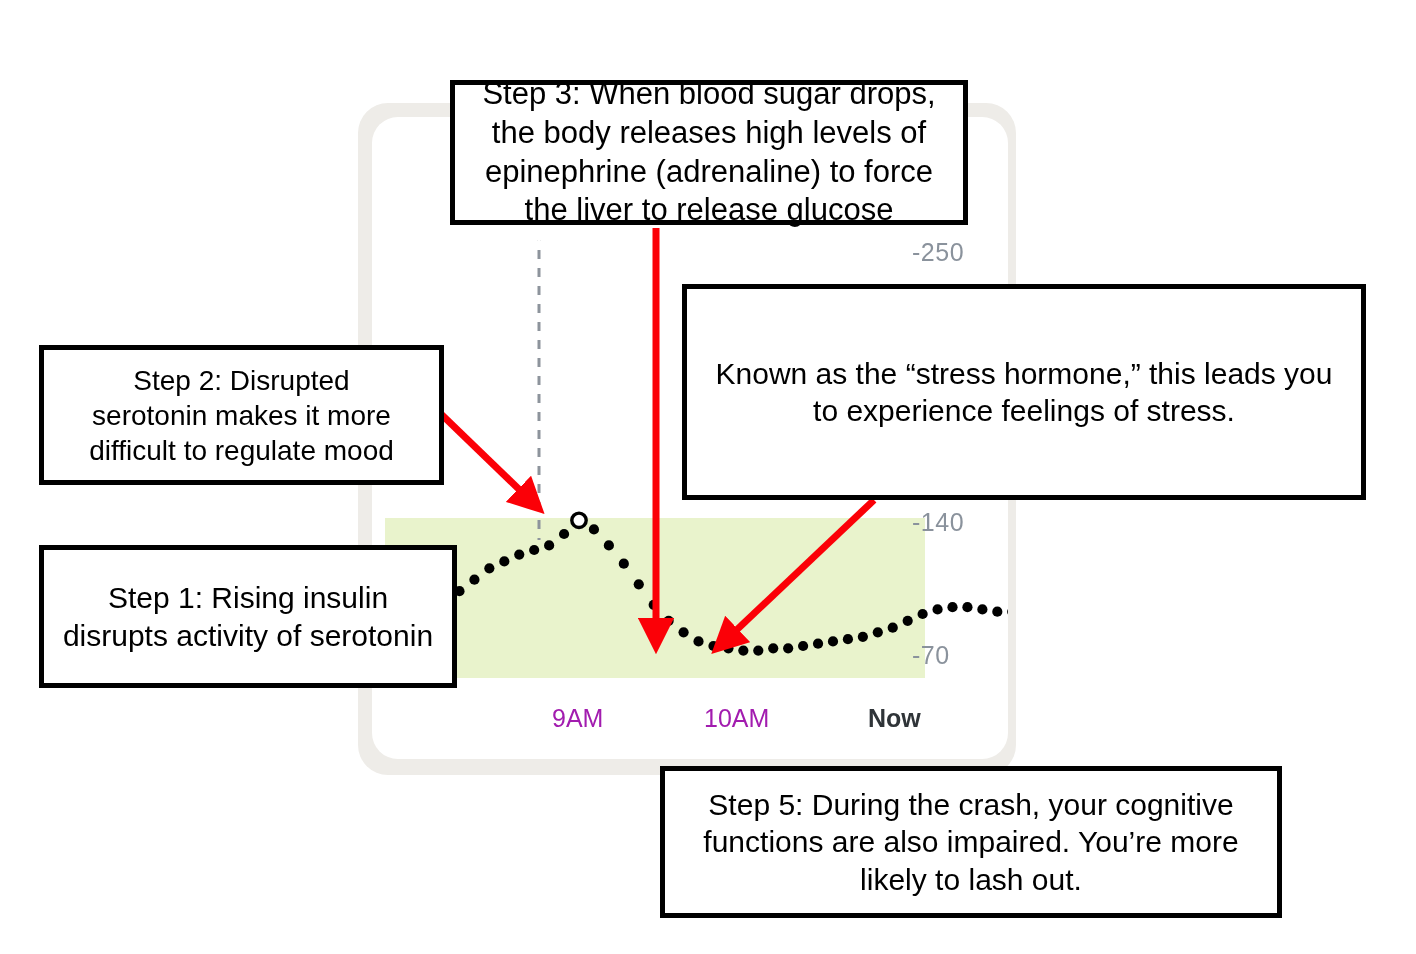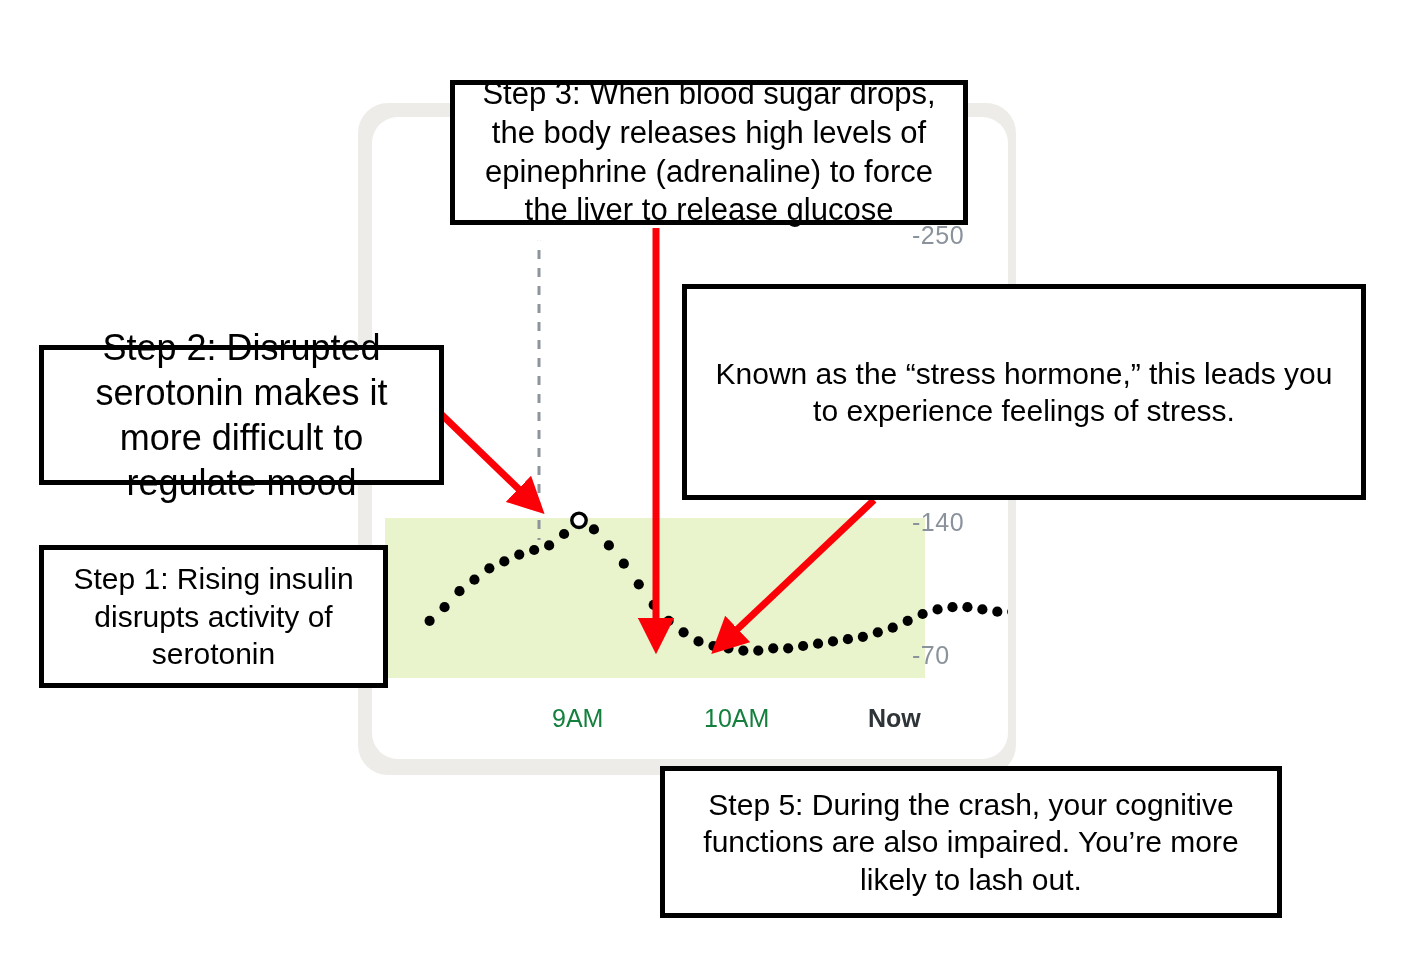--- a/index.html
+++ b/index.html
@@ -54,28 +54,28 @@
     height: 160px;
     background: #e9f3cc;
   }
   .y-tick {
     position: absolute;
     color: #8a929c;
     font-size: 25px;
     letter-spacing: 0.5px;
     white-space: nowrap;
   }
-  #y-tick-250 { left: 540px; top: 104px; }
+  #y-tick-250 { left: 540px; top: 121px; }
   #y-tick-140 { left: 540px; top: 391px; }
   #y-tick-70  { left: 540px; top: 524px; }
 
   .x-tick {
     position: absolute;
     font-size: 25px;
-    color: #15803d;
+    color: #a21caf;
     white-space: nowrap;
     top: 587px;
   }
   #x-tick-9am  { left: 180px; }
   #x-tick-10am { left: 332px; }
   #x-tick-now  { left: 496px; color: #2f3438; font-weight: bold; }
 
   #chart-svg {
     position: absolute;
     left: 0;
@@ -96,28 +96,28 @@
     z-index: 30;
   }
   .callout p {
     margin: 0;
   }
   .callout p + p {
     margin-top: 0.95em;
   }
 
   #callout-step1 {
-    left: 39px;  top: 545px;  width: 349px;  height: 143px;
+    left: 39px;  top: 545px;  width: 418px;  height: 143px;
     font-size: 30px;
     display: flex; align-items: center; justify-content: center;
     padding: 4px 10px;
   }
   #callout-step2 {
     left: 39px;  top: 345px;  width: 405px;  height: 140px;
-    font-size: 36px;
+    font-size: 28px;
     display: flex; align-items: center; justify-content: flex-start;
     padding: 4px 28px;
   }
   #callout-step3 {
     left: 450px; top: 80px;  width: 518px;  height: 145px;
     font-size: 31px;
     display: flex; align-items: center; justify-content: center;
     padding: 4px 24px;
   }
   #callout-step4 {

